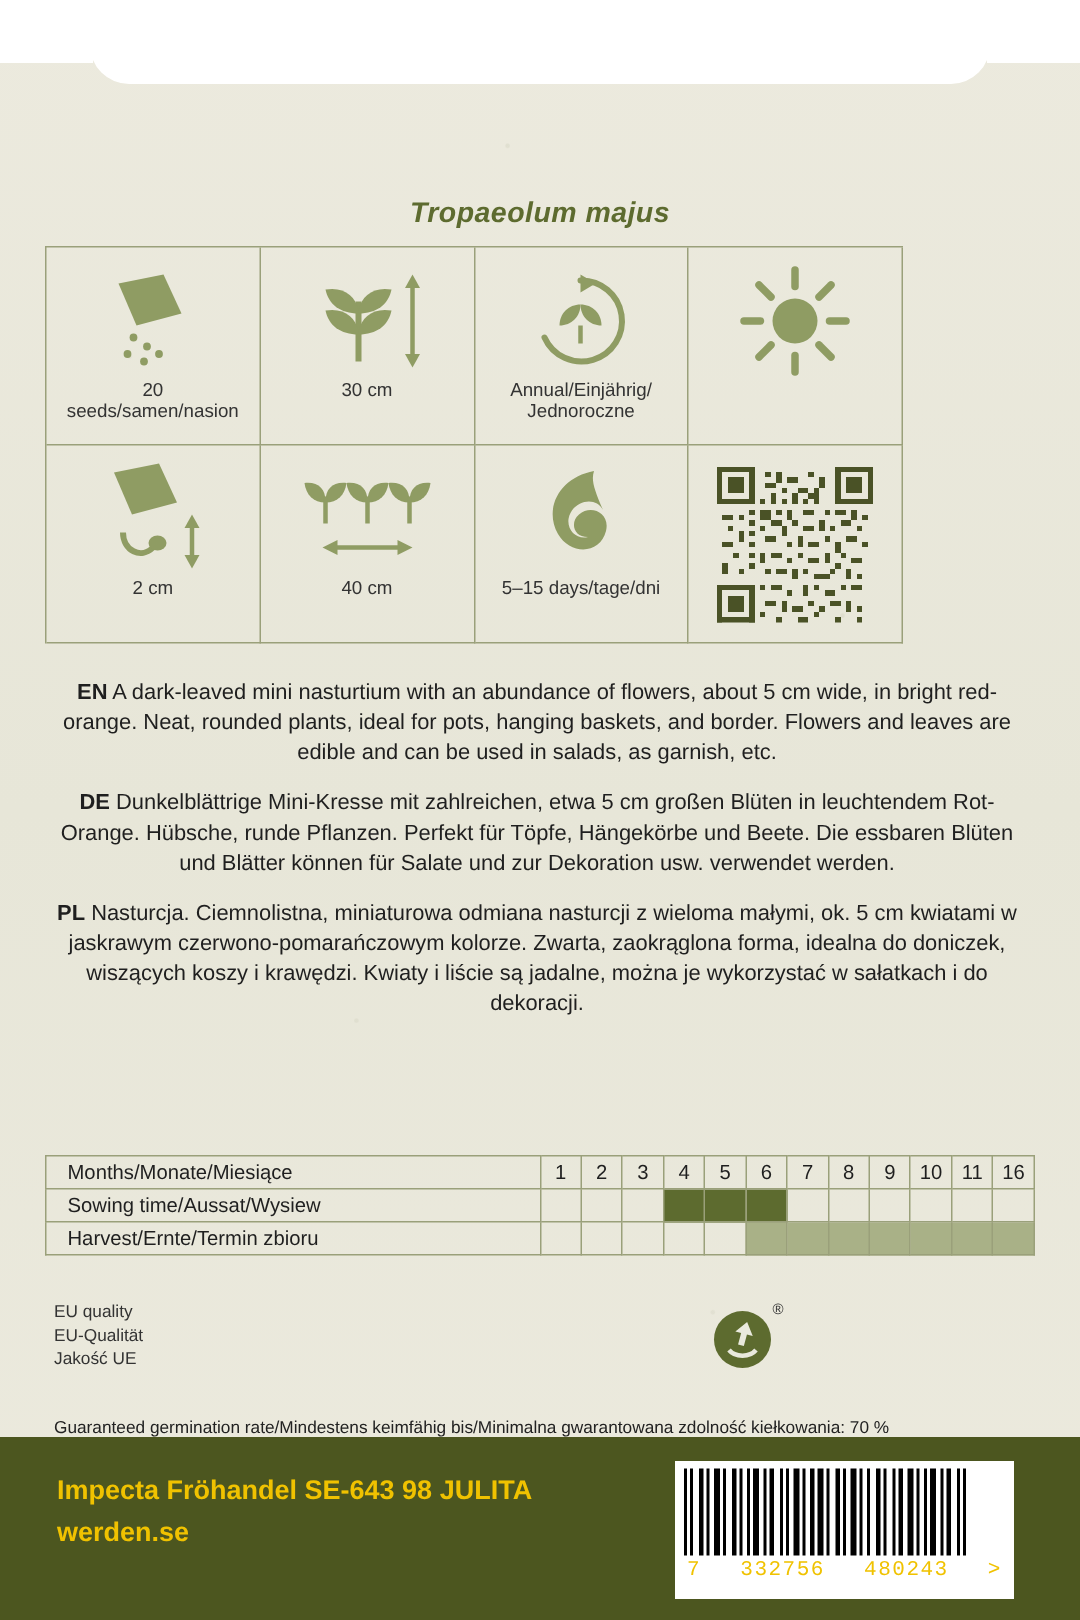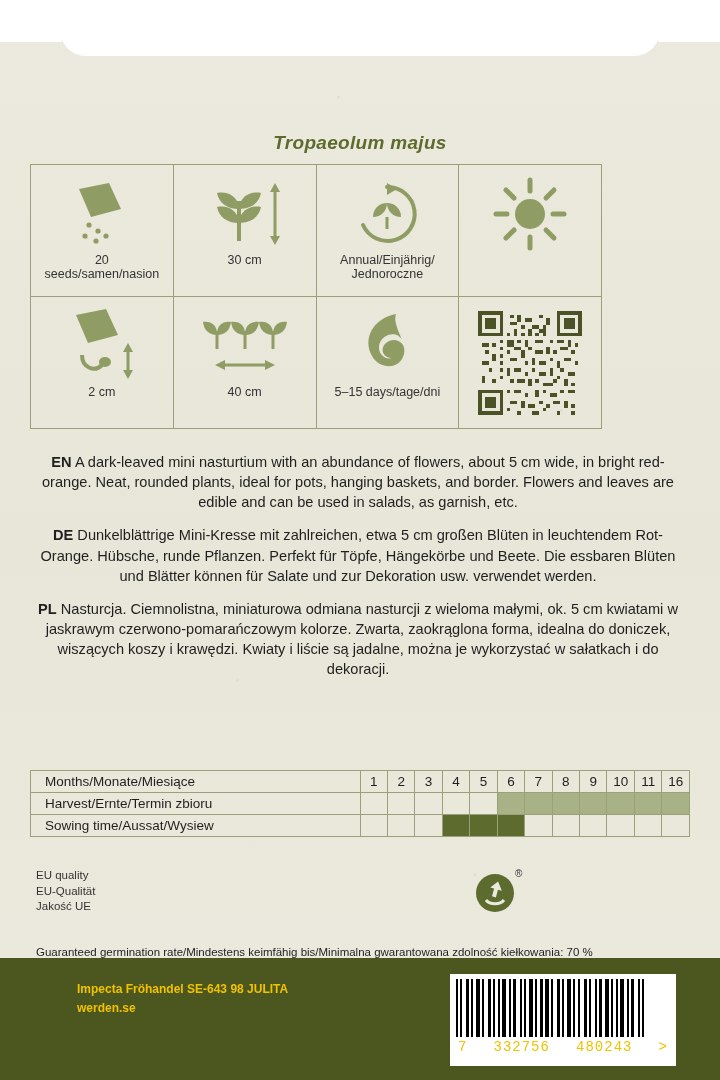--- a/index.html
+++ b/index.html
@@ -110,21 +110,21 @@
   }
 
   
   .footer {
     position:absolute; left:0; bottom:0; width:720px; height:122px;
     background:#4c561f;
     color:#f0c200;
   }
   .brand {
     position:absolute; left:38px; top:22px;
-    font-size:12px; font-weight:bold; line-height:1.55;margin-left:39px;
+    font-size:18px; font-weight:bold; line-height:1.55;
   }
   .brand .site { font-weight:bold; }
   .barcode-wrap {
     position:absolute; right:44px; top:16px;
     width:226px; height:92px;
     background:#ffffff;
     padding:5px 6px 2px 6px;
   }
   .bars { height:58px; width:100%; display:flex; align-items:flex-end; gap:0px; }
   .bars i { display:block; background:#000; height:100%; }
@@ -409,48 +409,48 @@
         <td class="mon">5</td>
         <td class="mon">6</td>
         <td class="mon">7</td>
         <td class="mon">8</td>
         <td class="mon">9</td>
         <td class="mon">10</td>
         <td class="mon">11</td>
         <td class="mon">16</td>
       </tr>
       <tr>
-        <td class="lbl">Harvest/Ernte/Termin zbioru</td>
-        <td class="cellbox"></td>
-        <td class="cellbox"></td>
-        <td class="cellbox"></td>
-        <td class="cellbox"></td>
-        <td class="cellbox"></td>
-        <td class="cellbox fill-light"></td>
-        <td class="cellbox fill-light"></td>
-        <td class="cellbox fill-light"></td>
-        <td class="cellbox fill-light"></td>
-        <td class="cellbox fill-light"></td>
-        <td class="cellbox fill-light"></td>
-        <td class="cellbox fill-light"></td>
-      </tr>
-      <tr>
         <td class="lbl">Sowing time/Aussat/Wysiew</td>
         <td class="cellbox"></td>
         <td class="cellbox"></td>
         <td class="cellbox"></td>
         <td class="cellbox fill-dark"></td>
         <td class="cellbox fill-dark"></td>
         <td class="cellbox fill-dark"></td>
         <td class="cellbox"></td>
         <td class="cellbox"></td>
         <td class="cellbox"></td>
         <td class="cellbox"></td>
         <td class="cellbox"></td>
         <td class="cellbox"></td>
+      </tr>
+      <tr>
+        <td class="lbl">Harvest/Ernte/Termin zbioru</td>
+        <td class="cellbox"></td>
+        <td class="cellbox"></td>
+        <td class="cellbox"></td>
+        <td class="cellbox"></td>
+        <td class="cellbox"></td>
+        <td class="cellbox fill-light"></td>
+        <td class="cellbox fill-light"></td>
+        <td class="cellbox fill-light"></td>
+        <td class="cellbox fill-light"></td>
+        <td class="cellbox fill-light"></td>
+        <td class="cellbox fill-light"></td>
+        <td class="cellbox fill-light"></td>
       </tr>
     </tbody>
   </table>
 
   <div class="euq">
     <div>EU quality</div>
     <div>EU-Qualität</div>
     <div>Jakość UE</div>
   </div>
 

